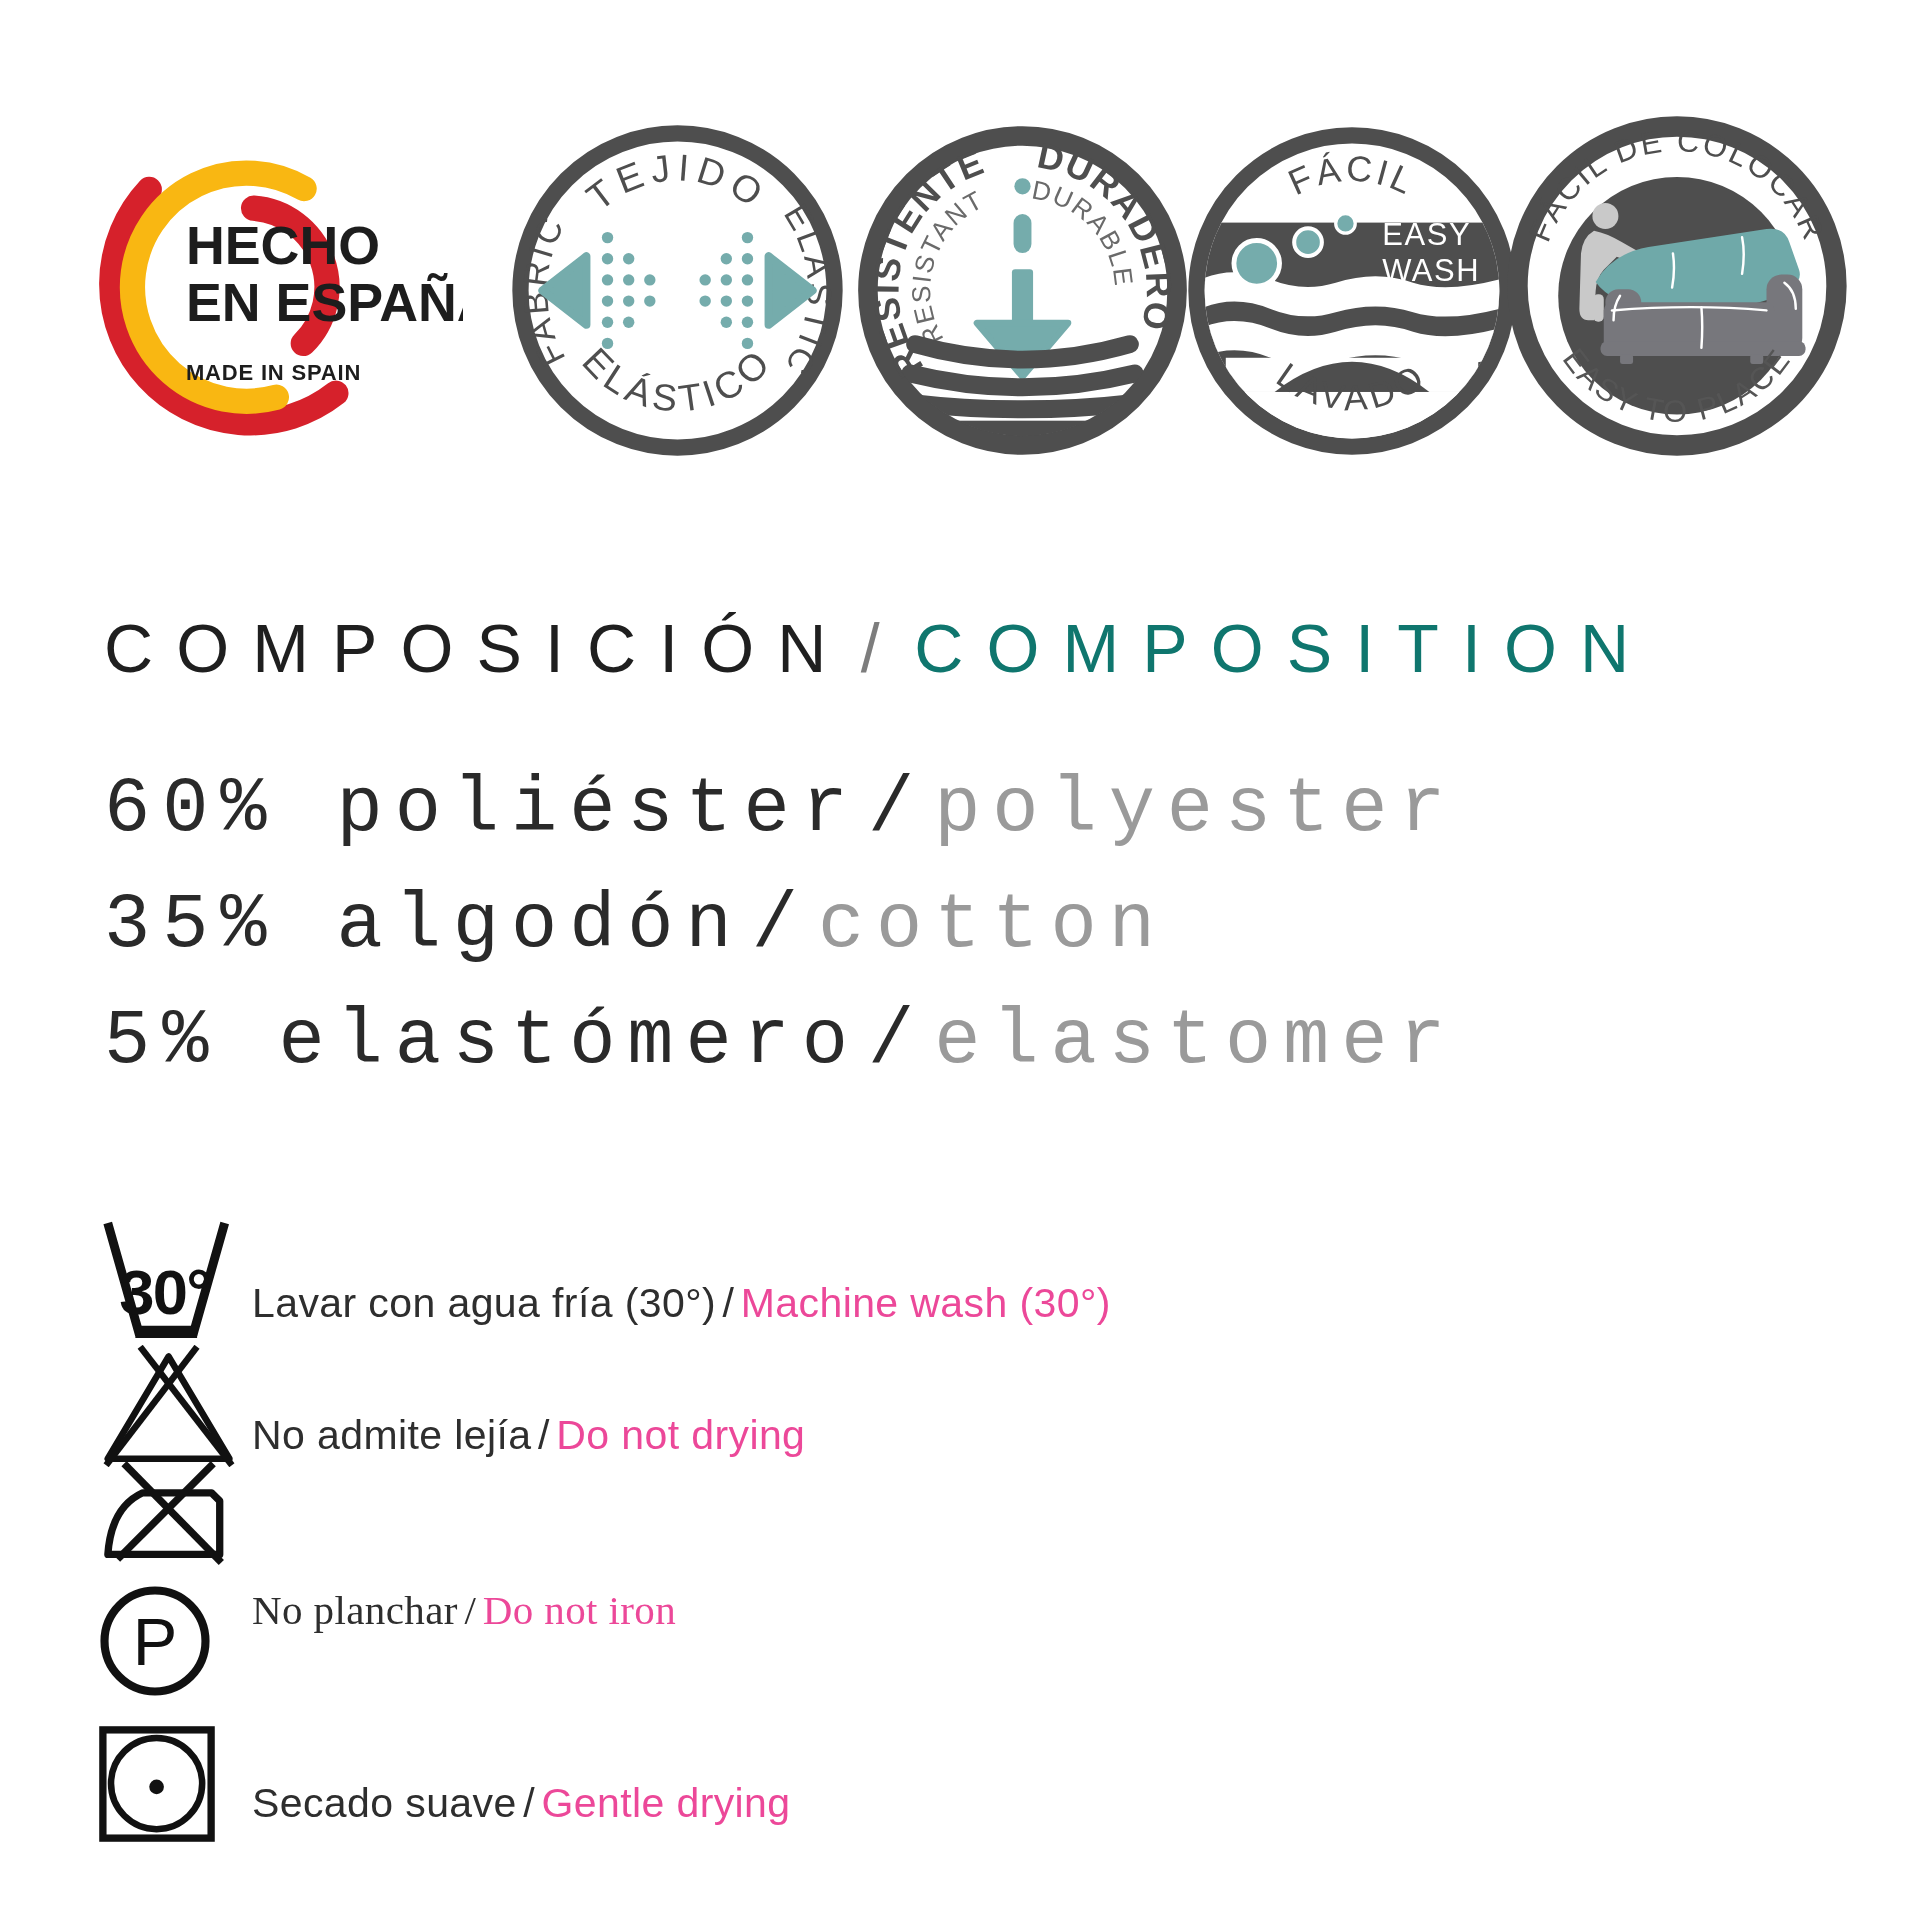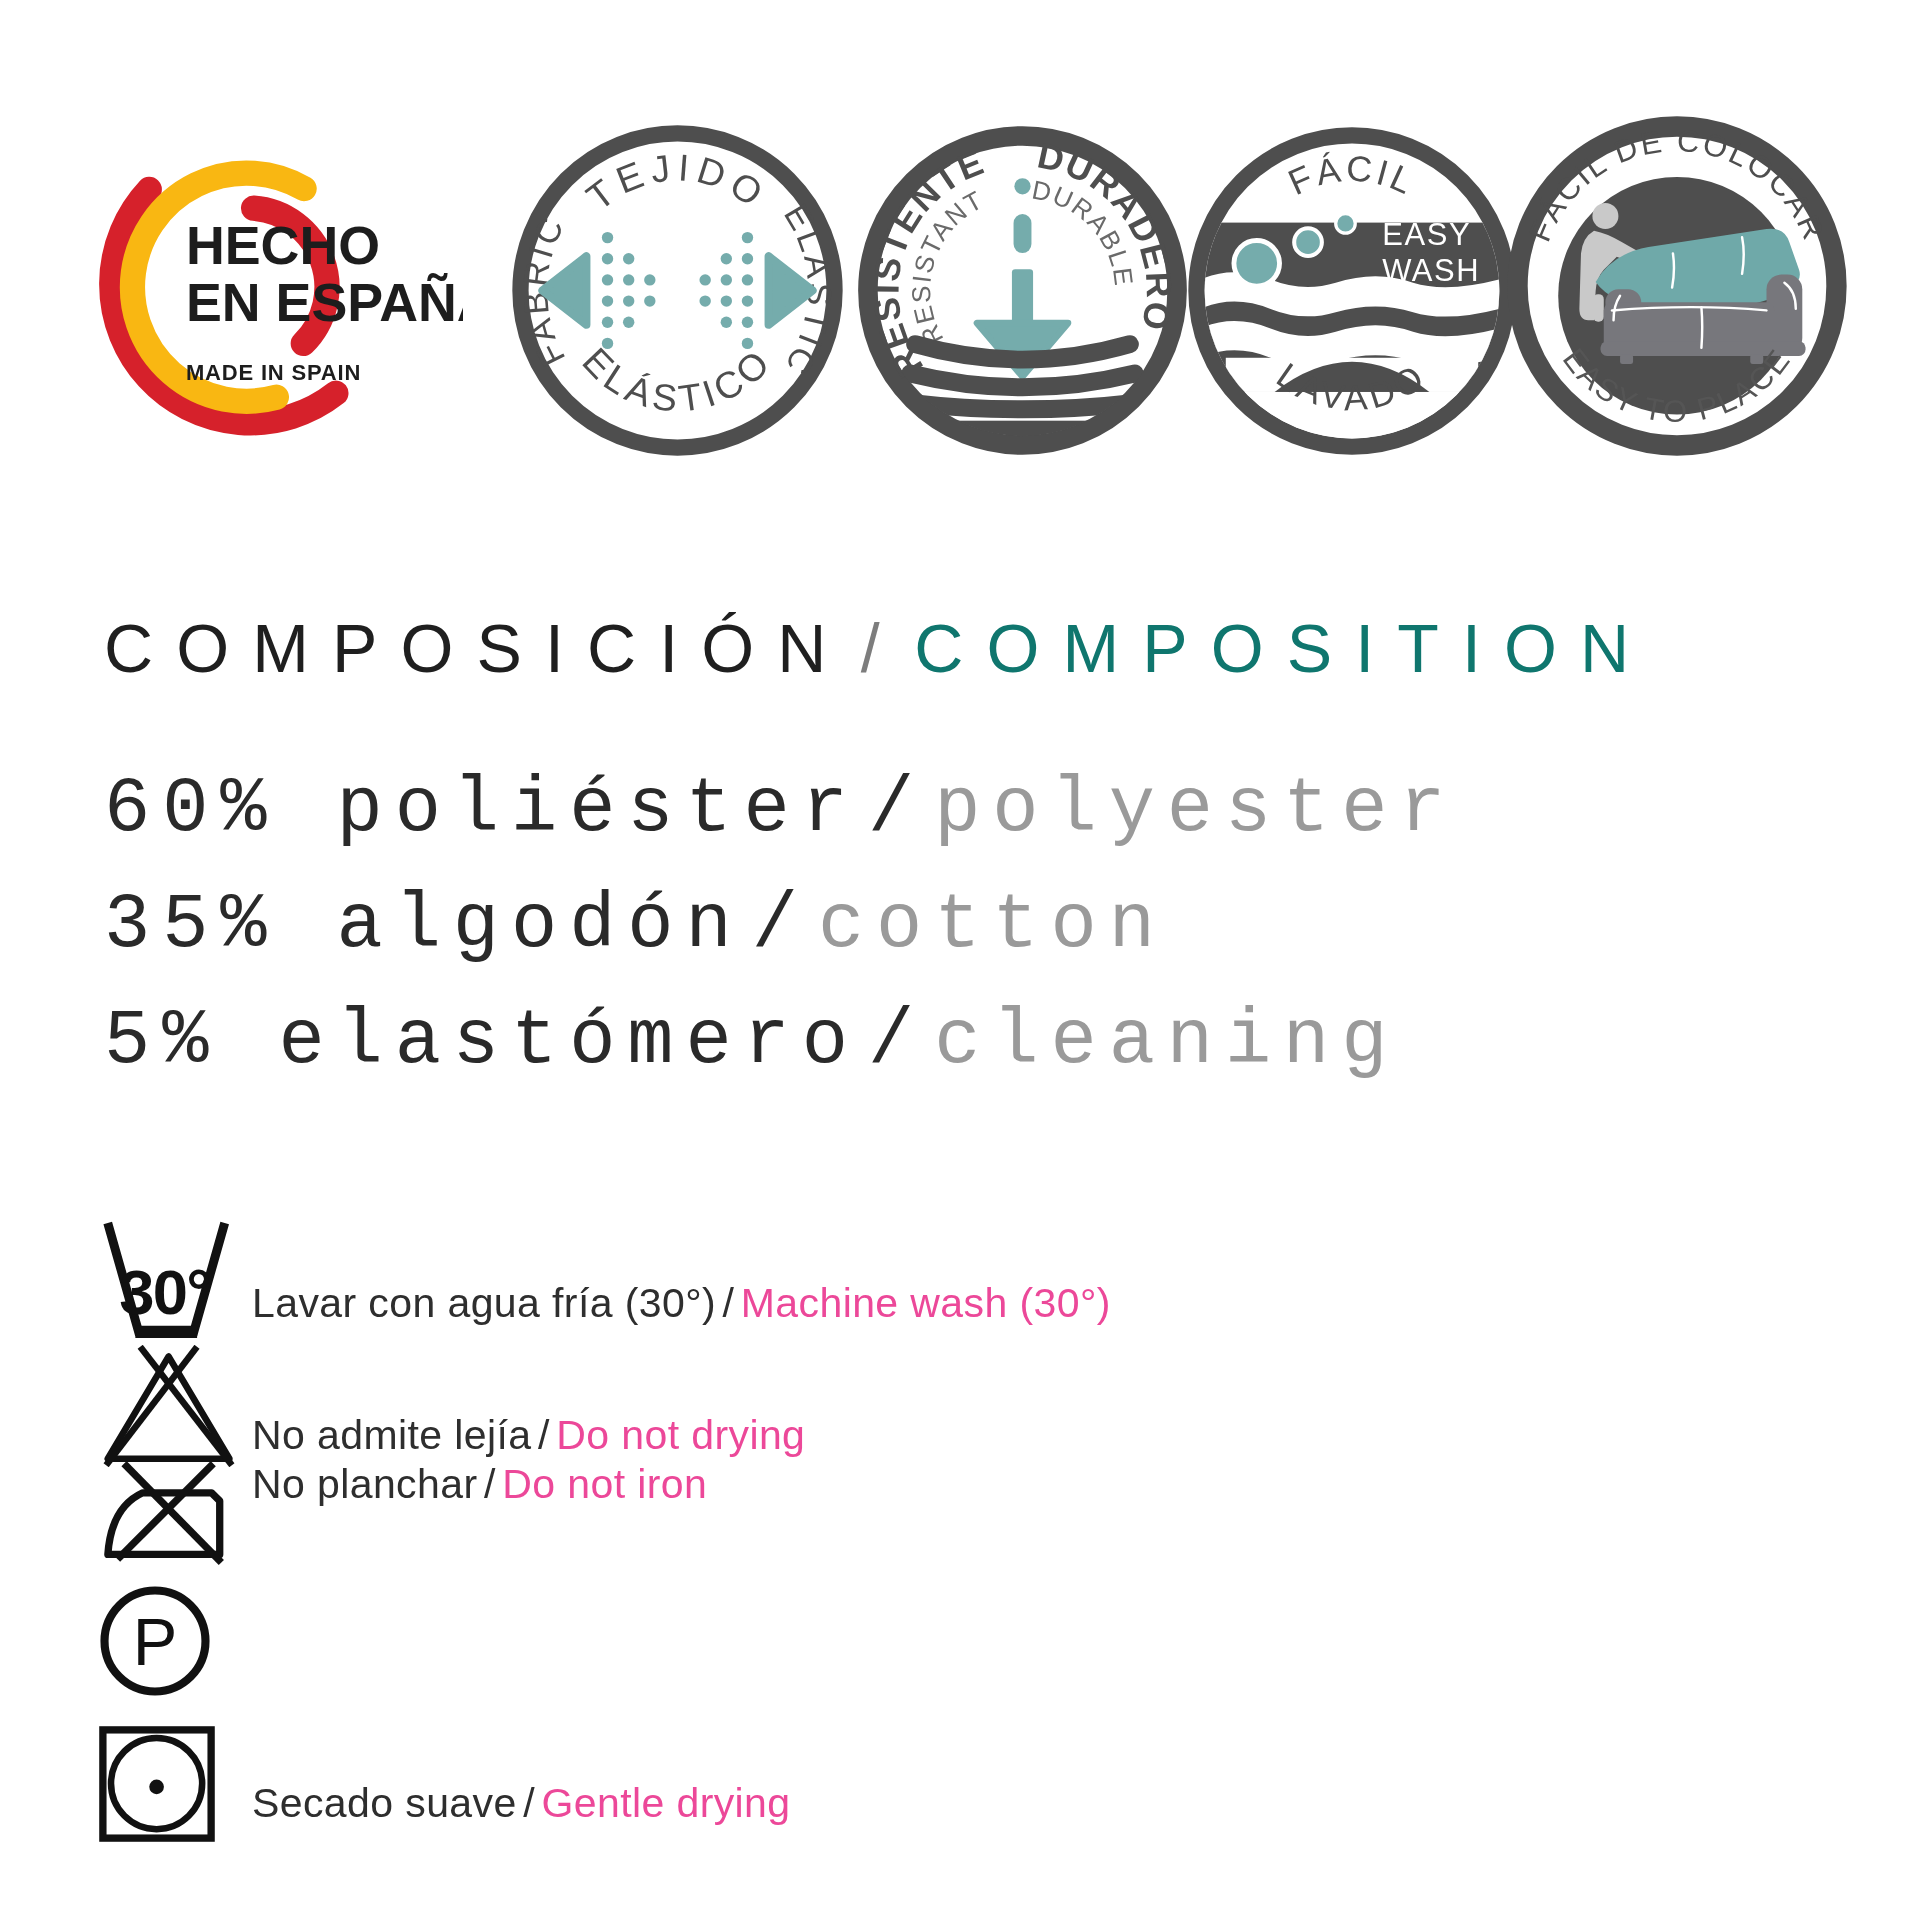--- a/index.html
+++ b/index.html
@@ -30,21 +30,21 @@
   
   .care-icon{left:98px;}
   .care-text{
     left:252px;height:52px;line-height:52px;font-size:41px;letter-spacing:0.4px;
     color:#2e2e2e;white-space:nowrap;
   }
   .care-text .en{color:#ec4899;}
   .care-text .sep{color:#2e2e2e;margin:0 6.5px;}
   .ci1{top:1218px;} .ct1{top:1277px;}
   .ci2{top:1345px;} .ct2{top:1409px;}
-  .ci3{top:1462px;} .ct3{top:1458px;}
+  .ci3{top:1462px;} .ct3{top:1584px;font-family:Liberation Serif, serif;}
   .ci4{top:1584px;} .ct4{top:1659px;}
   .ci5{top:1725px;} .ct5{top:1777px;}
   svg text{font-family:"Liberation Sans",sans-serif;}
 </style>
 </head>
 <body>
 
 <div class="page">
 
   <svg class="abs logo-svg" width="383" height="383" viewBox="0 0 470 470">
@@ -223,21 +223,21 @@
   </div>
 
   <div class="abs comp">
     <div>
       <span class="es">60% poliéster</span><span class="sep">/</span><span class="en">polyester</span>
     </div>
     <div>
       <span class="es">35% algodón</span><span class="sep">/</span><span class="en">cotton</span>
     </div>
     <div>
-      <span class="es">5% elastómero</span><span class="sep">/</span><span class="en">cleaning</span>
+      <span class="es">5% elastómero</span><span class="sep">/</span><span class="en">elastomer</span>
     </div>
   </div>
 
   <svg class="abs care-icon ci1" width="134" height="122" viewBox="0 0 165 150">
     <path d="M 12,6 L 50,140 L 118,140 L 156,6" fill="none" stroke="#111111" stroke-width="11"></path>
     <path d="M 46,140 L 122,140" stroke="#111111" stroke-width="15"></path>
     <text x="82" y="118" font-size="78" font-weight="bold" text-anchor="middle" letter-spacing="-2" fill="#111111">30°</text>
   </svg>
   <div class="abs care-text ct1">
     <span class="es">Lavar con agua fría (30°)</span><span class="sep">/</span><span class="en">Machine wash (30°)</span>

